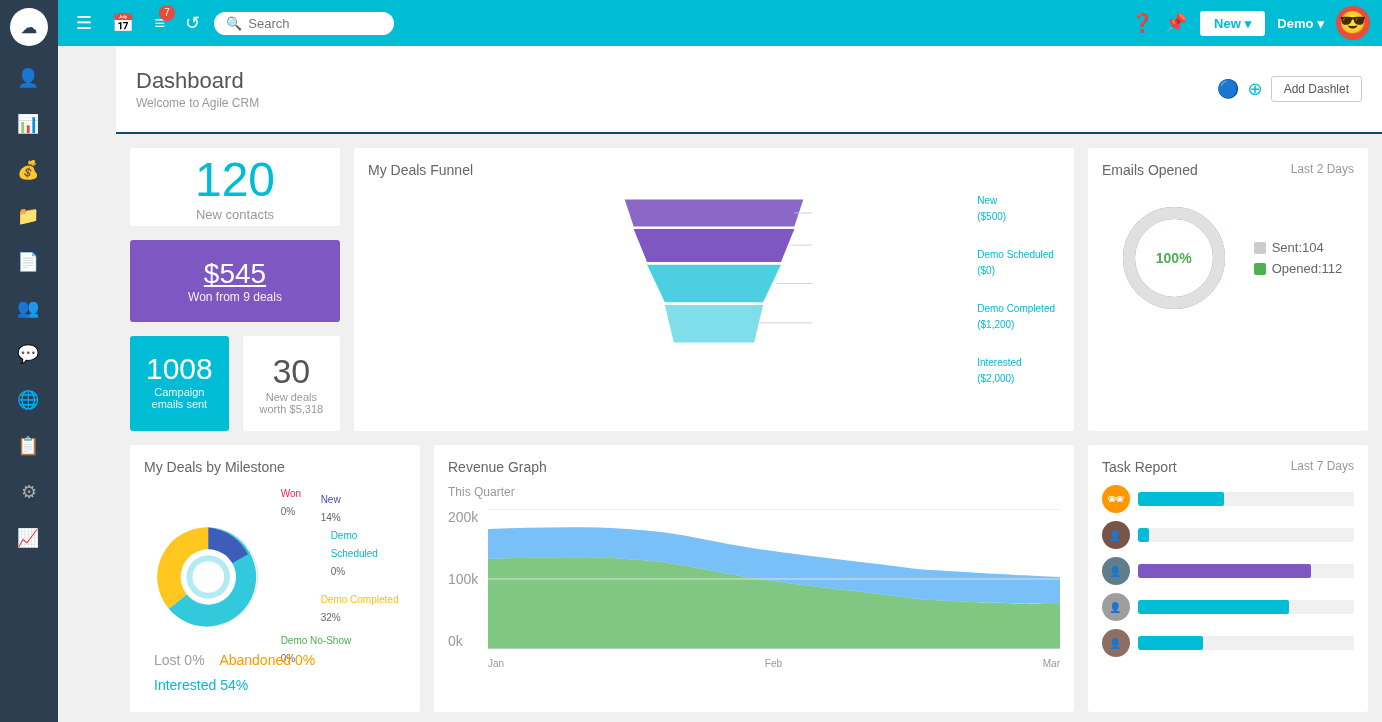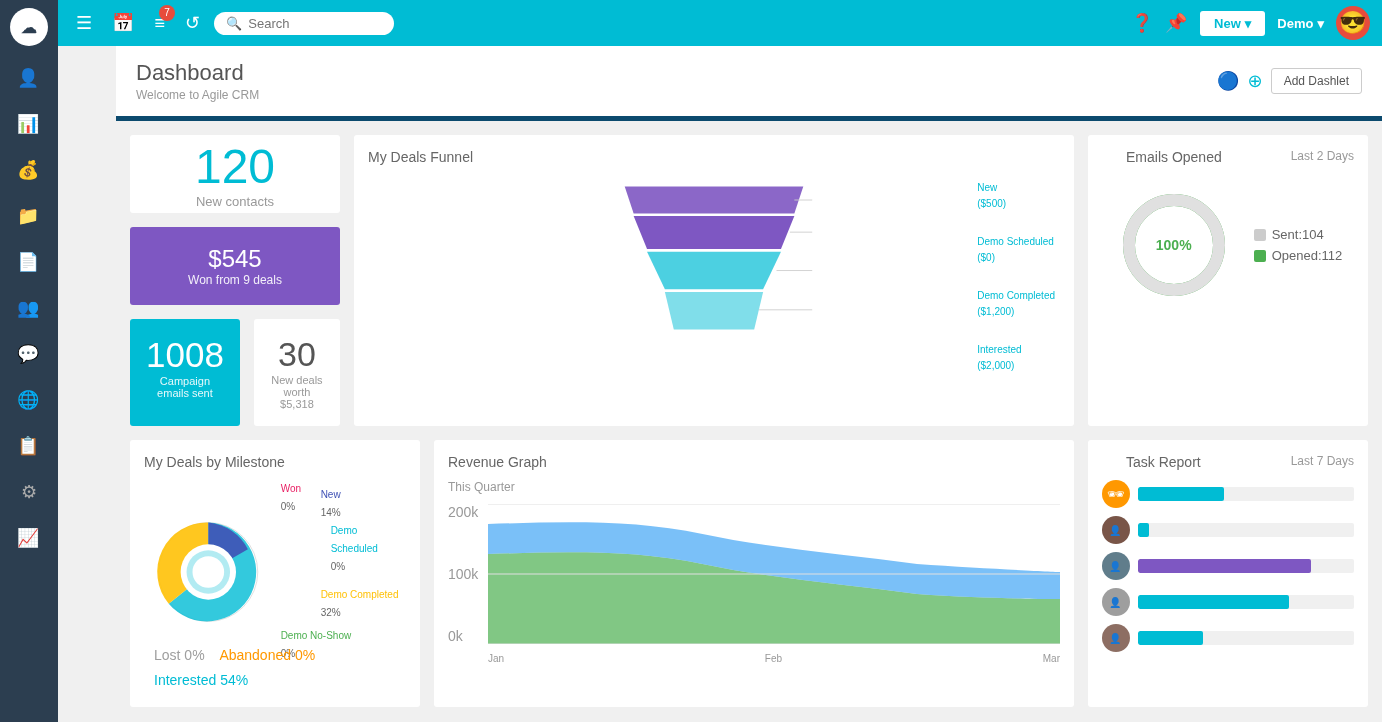--- a/index.html
+++ b/index.html
@@ -80,23 +80,23 @@
       margin-left: 58px;
       margin-top: 46px;
       flex: 1;
       overflow-y: auto;
       background: #f0f0f0;
     }
 
     
     .page-header {
       background: white;
-      padding: 14px 20px;
+      padding: 22px 20px;
       display: flex; justify-content: space-between;
-      border-bottom: 5px solid #0c4a6e;
+      border-bottom: 2px solid #0c4a6e;
     }
     .page-title-group {}
     .page-title { font-size: 22px; color: #555; font-weight: 300; }
     .page-subtitle { font-size: 12px; color: #999; margin-top: 2px; }
     .page-actions { display: flex; align-items: center; gap: 8px; }
     .add-dashlet-btn {
       background: white; border: 1px solid #ccc;
       padding: 5px 12px; border-radius: 3px;
       font-size: 12px; cursor: pointer; color: #555;
       display: flex; align-items: center; gap: 4px;
@@ -125,21 +125,21 @@
     .card-title { font-size: 14px; color: #666; margin-bottom: 10px; }
     .funnel-container { position: relative; display: flex; justify-content: center; align-items: center; height: 175px; }
     .funnel-svg { width: 250px; height: 175px; }
 
     
     .emails-card {
       background: white; border-radius: 3px;
       padding: 14px;
       width: 280px; flex-shrink: 0;
     }
-    .card-header { display: flex; justify-content: space-between; align-items: flex-start; margin-bottom: 10px; margin-left: 24px; }
+    .card-header { display: flex; justify-content: space-between; align-items: flex-start; margin-bottom: 10px; }
     .card-header-label { font-size: 14px; color: #666; }
     .card-period { font-size: 12px; color: #999; }
     .donut-container { display: flex; align-items: center; justify-content: center; gap: 20px; padding: 10px 0; }
     .donut-wrap { position: relative; width: 120px; height: 120px; }
     .donut-label { position: absolute; top: 50%; left: 50%; transform: translate(-50%,-50%); font-size: 14px; color: #4caf50; font-weight: 600; }
     .donut-legend { display: flex; flex-direction: column; gap: 6px; }
     .legend-item { display: flex; align-items: center; gap: 6px; font-size: 13px; color: #666; }
     .legend-dot { width: 12px; height: 12px; border-radius: 2px; flex-shrink: 0; }
 
     
@@ -271,26 +271,26 @@
   <div class="dashboard-grid">
 
     <div class="row">
 
       <div class="cards-left">
           <div style="background: white; border-radius: 3px; padding: 4px; text-align: center;">
             <div style="font-size:48px;font-weight:300;color:#00bcd4;">120</div>
             <div style="font-size:13px;color:#999;">New contacts</div>
           </div>
           <div style="background: rgb(126, 87, 194); border-radius: 3px; padding: 18px; text-align: center; color: white;">
-            <div style="font-size:24px;font-weight:300;">$545</div>
+            <div style="font-size:28px;font-weight:300;text-decoration:underline;">$545</div>
             <div style="font-size:12px;opacity:0.9;">Won from 9 deals</div>
           </div>
           <div style="display: flex; gap: 14px;">
     <div style="background:#00bcd4;border-radius:3px;padding:16px;text-align:center;color:white;flex:1;">
-      <div style="font-size:35px;font-weight:300;">1008</div>
+      <div style="font-size:30px;font-weight:300;">1008</div>
       <div style="font-size:11px;opacity:0.9;">Campaign emails sent</div>
     </div>
     <div style="background:white;border-radius:3px;padding:16px;text-align:center;flex:1;">
       <div style="font-size:34px;font-weight:300;color:#555;">30</div>
       <div style="font-size:11px;color:#999;">New deals worth $5,318</div>
     </div>
   </div>
         </div>
 
       <div class="funnel-card">

